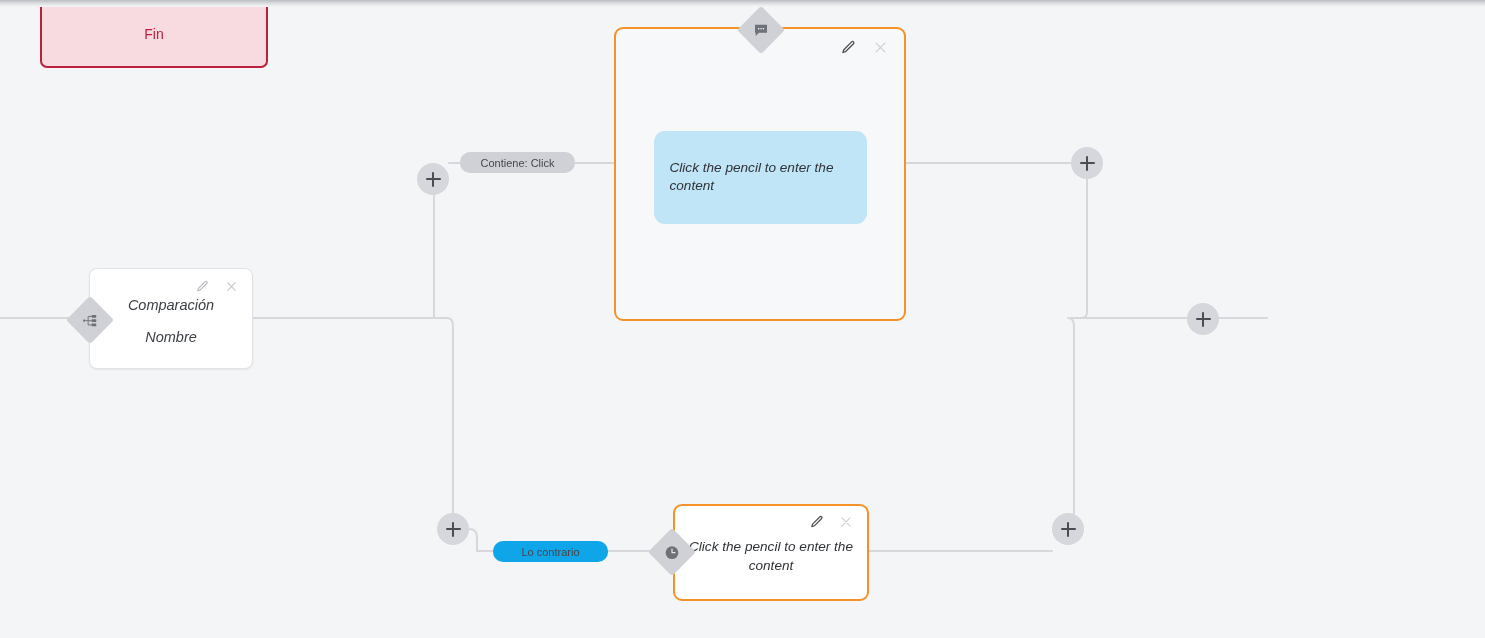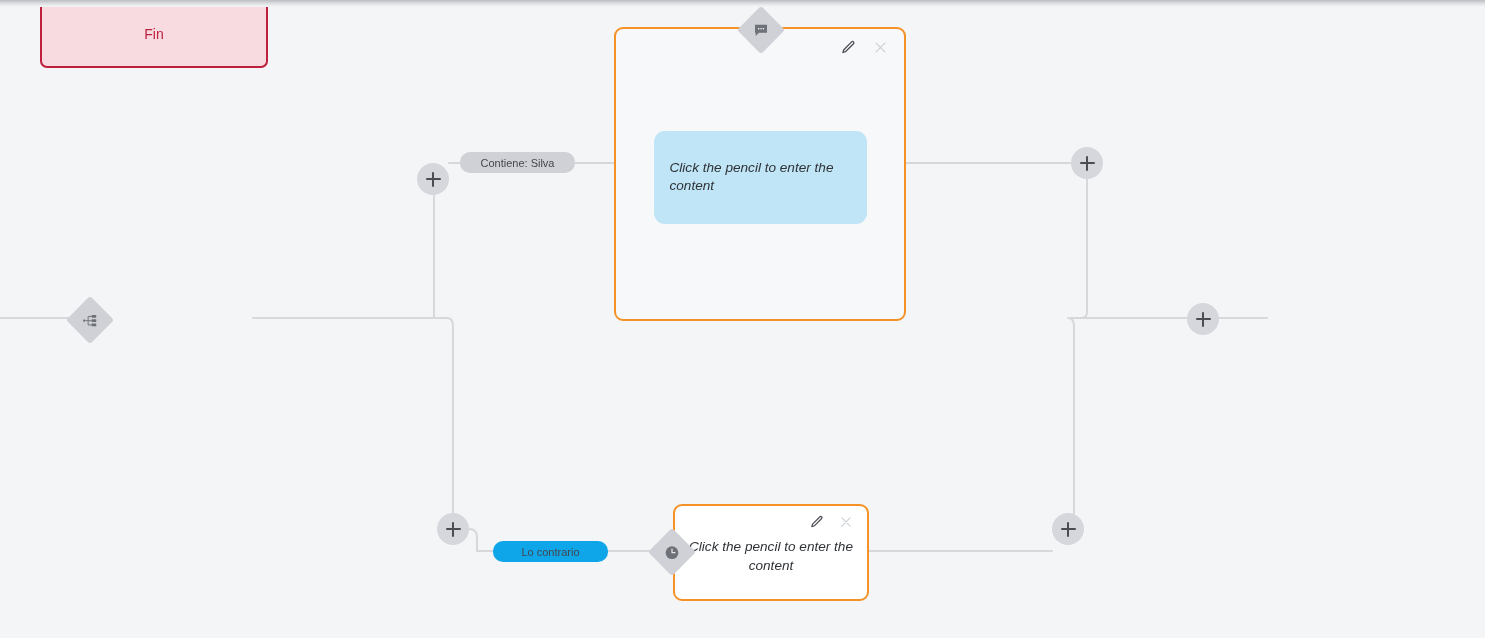--- a/index.html
+++ b/index.html
@@ -296,20 +296,36 @@
       <path d="M 1087,179 L 1087,312 Q 1087,318 1081,318 L 1187,318"></path>
 
       <path d="M 869,551 L 1052,551"></path>
 
       <path d="M 1068,535 Q 1068,529 1074,529 L 1074,326 Q 1074,318 1068,318 L 1187,318"></path>
 
       <path d="M 1068,318 L 1267,318"></path>
     </g>
   </svg>
 
+  <div class="node node-compare">
+    <div class="card-actions">
+      <span class="icon-btn">
+        <svg width="13" height="13" viewBox="0 0 24 24" fill="none" stroke="#b4b7bc" stroke-width="2" stroke-linecap="round" stroke-linejoin="round">
+          <path d="M17 3a2.1 2.1 0 0 1 3 3L7.5 18.5 3 20l1.5-4.5L17 3z"></path>
+        </svg>
+      </span>
+      <span class="icon-btn">
+        <svg width="13" height="13" viewBox="0 0 24 24" fill="none" stroke="#c3c6cb" stroke-width="2" stroke-linecap="round">
+          <path d="M5 5 L19 19 M19 5 L5 19"></path>
+        </svg>
+      </span>
+    </div>
+    <div class="line1">Comparación</div>
+    <div class="line2">Nombre</div>
+  </div>
 
   <div class="diamond diamond-compare">
     <span class="dia-ico">
       <svg width="15" height="15" viewBox="0 0 24 24" fill="#6e7178">
         <rect x="1" y="10.2" width="3.4" height="3.4" rx="0.6"></rect>
         <rect x="14.5" y="3" width="7.5" height="4.4" rx="1"></rect>
         <rect x="14.5" y="9.8" width="7.5" height="4.4" rx="1"></rect>
         <rect x="14.5" y="16.6" width="7.5" height="4.4" rx="1"></rect>
         <path d="M4.6 11.9 H9 V5.2 H14.5 M9 11.9 H14.5 M9 11.9 V18.8 H14.5" fill="none" stroke="#6e7178" stroke-width="1.5"></path>
       </svg>
@@ -365,21 +381,21 @@
     <span class="dia-ico">
       <svg width="17" height="17" viewBox="0 0 24 24">
         <circle cx="12" cy="12" r="9" fill="#6e7178"></circle>
         <path d="M12 6.8 V12 H16.2" fill="none" stroke="#e6e7ea" stroke-width="1.7" stroke-linecap="round"></path>
       </svg>
     </span>
   </div>
 
   <div class="node-end">Fin</div>
 
-  <div class="edge-label label-contiene">Contiene: Silva</div>
+  <div class="edge-label label-contiene">Contiene: Click</div>
   <div class="edge-label label-contrario">Lo contrario</div>
 
   <div class="plus plus-a"></div>
   <div class="plus plus-b"></div>
   <div class="plus plus-c"></div>
   <div class="plus plus-d"></div>
   <div class="plus plus-e"></div>
 
 </div>
 

